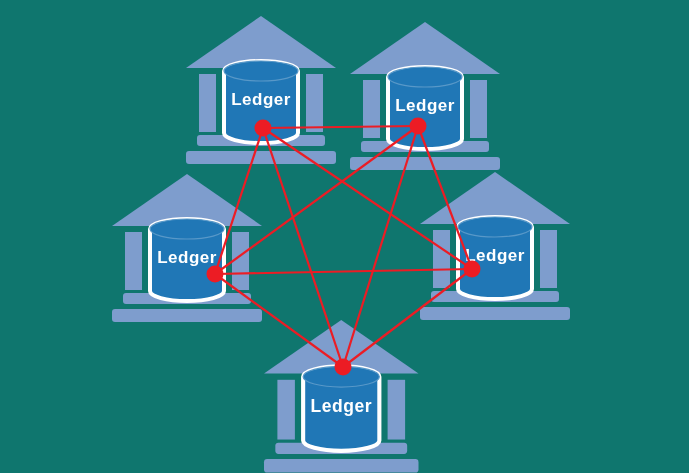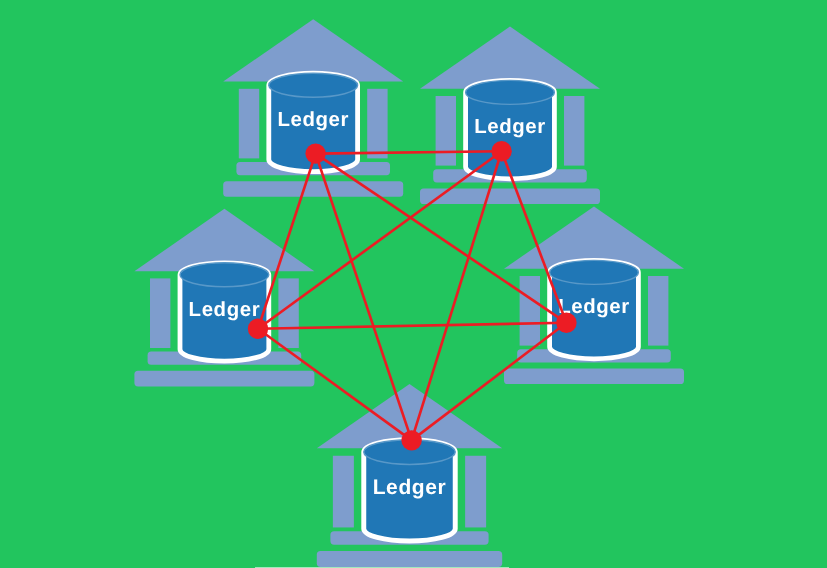--- a/index.html
+++ b/index.html
@@ -5,21 +5,21 @@
   html, body {
     margin: 0;
     padding: 0;
     background: #ffffff;
     font-family: "Liberation Sans", sans-serif;
   }
   .stage {
     position: relative;
     width: 689px;
     height: 473px;
-    background: #22c55e;
+    background: #0f766e;
     overflow: hidden;
   }
   svg text {
     font-family: "Liberation Sans", sans-serif;
     font-weight: bold;
     letter-spacing: 0.5px;
   }
 </style>
 </head>
 <body>

